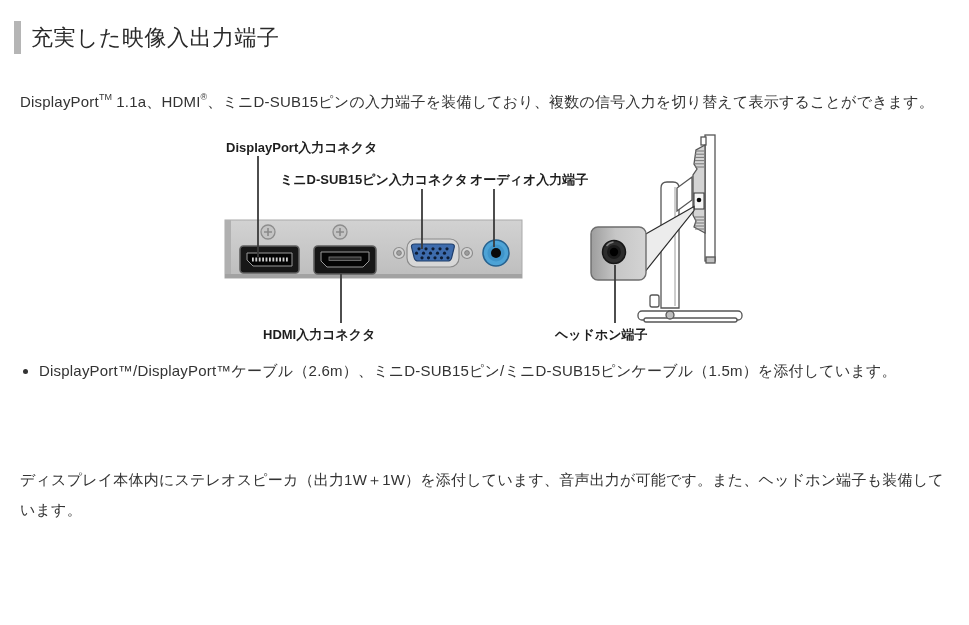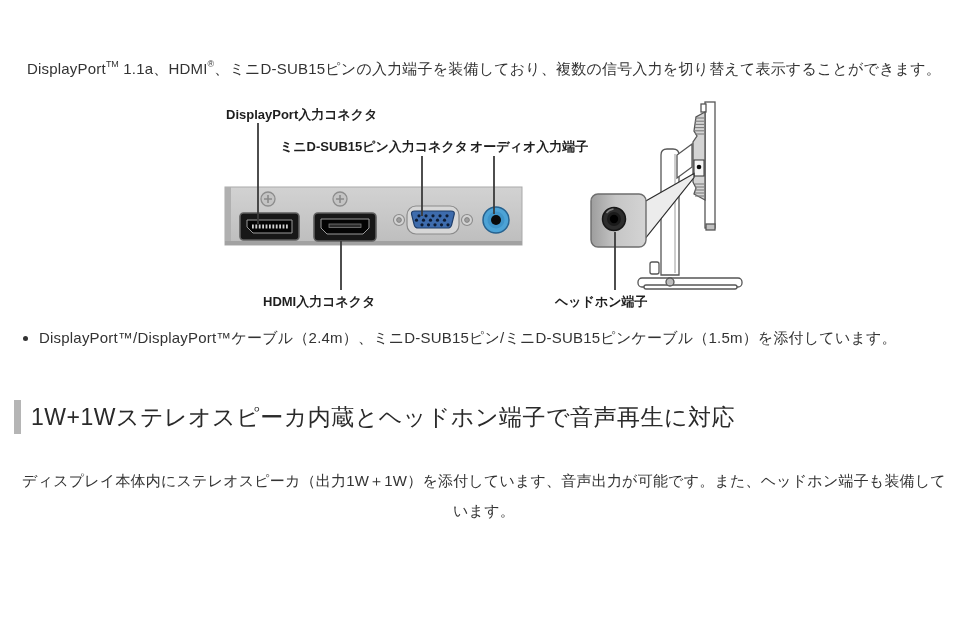--- a/index.html
+++ b/index.html
@@ -10,38 +10,39 @@
   .section-heading{display:flex;align-items:stretch;margin:21px 0 0 14px;}
   .section-heading.second{margin-top:48px;}
   .accent-bar{width:7px;background:#b5b5b5;flex:0 0 7px;}
   .heading-text{
     margin:0;padding:4px 0 4px 10px;font-size:22px;line-height:1.15;
     font-weight:400;color:#2a2a2a;letter-spacing:0.5px;
   }
   .second .heading-text{font-size:23px;}
   .body-text{
     margin:28px 20px 0 20px;font-size:15px;line-height:30px;color:#333;
-    letter-spacing:0.2px;max-width:928px;text-align:center;
+    letter-spacing:0.2px;max-width:928px;
   }
   .p2{margin-top:32px;}
   sup.mark{font-size:9px;vertical-align:7px;letter-spacing:0;}
   .diagram-wrap{margin-top:8px;height:222px;position:relative;margin-left:18px;}
   .diagram-wrap svg{display:block;}
   svg text{
     font-family:"Liberation Sans","DejaVu Sans",sans-serif;
     font-weight:700;font-size:13px;fill:#1e1e1e;
   }
   ul.note-list{margin:10px 20px 0 20px;padding-left:19px;}
   ul.note-list li{font-size:15px;line-height:28px;letter-spacing:0.2px;max-width:890px;}
 </style>
 </head>
 <body>
 
 <div class="section-heading">
   <span class="accent-bar"></span>
+  <h2 class="heading-text">充実した映像入出力端子</h2>
 </div>
 
 <p class="body-text"><span>DisplayPort</span><sup class="mark">TM</sup><span> 1.1a、HDMI</span><sup class="mark">®</sup><span>、ミニD-SUB15ピンの入力端子を装備しており、複数の信号入力を切り替えて表示することができます。</span></p>
 
 <div class="diagram-wrap">
 <svg width="969" height="222" viewBox="0 0 969 222" xmlns="http://www.w3.org/2000/svg">
   <defs>
     <linearGradient id="hpgrad" x1="0" y1="0" x2="1" y2="0">
       <stop offset="0" stop-color="#9d9d9d"></stop>
       <stop offset="0.45" stop-color="#c6c6c6"></stop>
@@ -162,21 +163,20 @@
 
   <text x="208" y="27">DisplayPort入力コネクタ</text>
   <text x="262" y="59">ミニD-SUB15ピン入力コネクタ</text>
   <text x="452" y="59">オーディオ入力端子</text>
   <text x="245" y="214">HDMI入力コネクタ</text>
   <text x="537" y="214">ヘッドホン端子</text>
 </svg>
 </div>
 
 <ul class="note-list">
-  <li>DisplayPort™/DisplayPort™ケーブル（2.4m）、ミニD-SUB15ピン/ミニD-SUB15ピンケーブル（1.5m）を添付しています。</li>
+  <li>DisplayPort™/DisplayPort™ケーブル（2.6m）、ミニD-SUB15ピン/ミニD-SUB15ピンケーブル（1.5m）を添付しています。</li>
 </ul>
 
 <div class="section-heading second">
   <span class="accent-bar"></span>
-  <h2 class="heading-text">1W+1Wステレオスピーカ内蔵とヘッドホン端子で音声再生に対応</h2>
 </div>
 
 <p class="body-text p2">ディスプレイ本体内にステレオスピーカ（出力1W＋1W）を添付しています、音声出力が可能です。また、ヘッドホン端子も装備しています。</p>
 
 </body></html>

